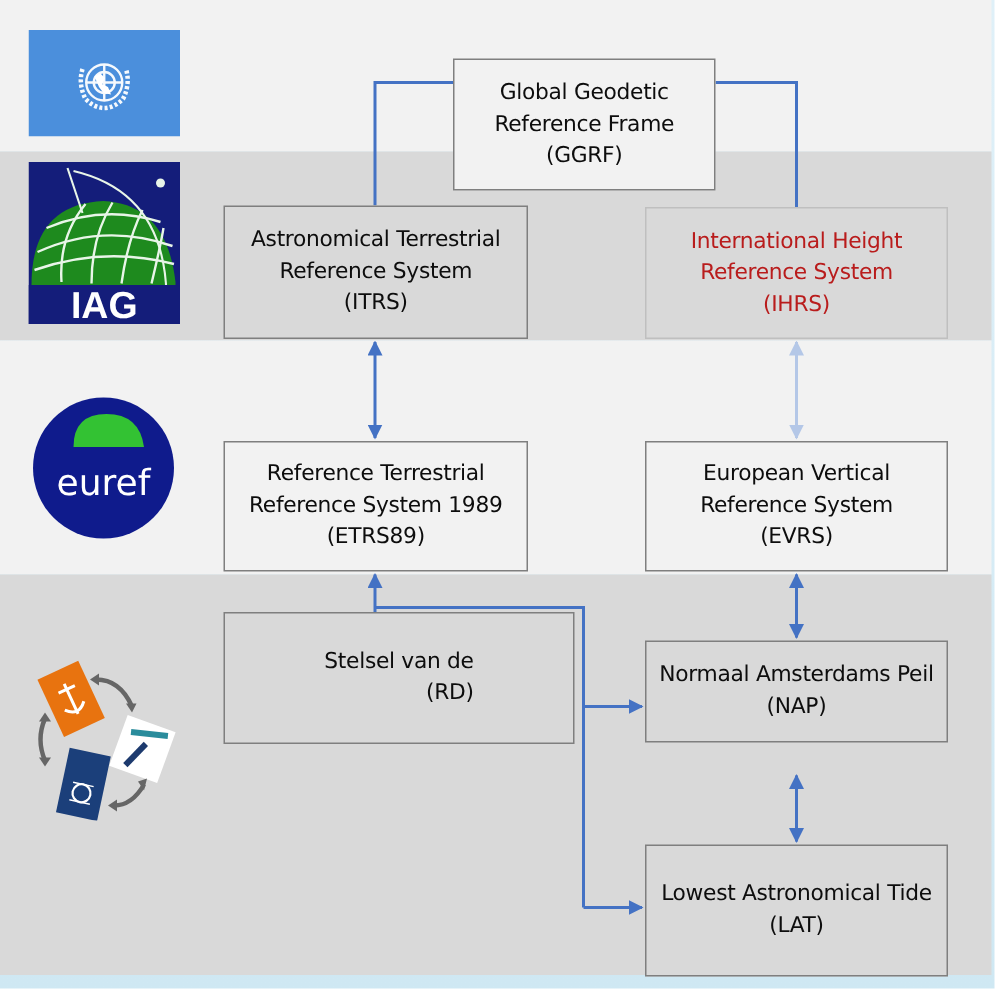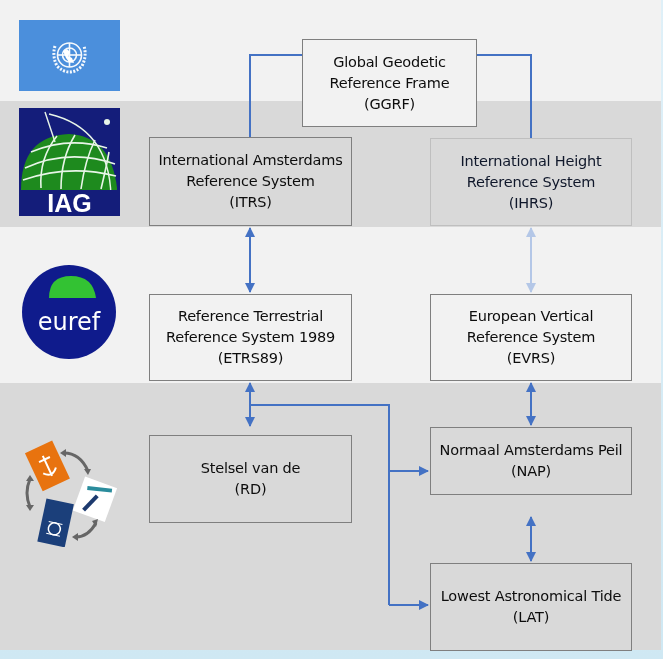--- a/index.html
+++ b/index.html
@@ -21,29 +21,29 @@
     position: absolute; box-sizing: border-box;
     border: 1.5px solid #7f7f7f;
     display: flex; align-items: center; justify-content: center;
     text-align: center; color: #0d0d0d;
     font-size: 14.5px; line-height: 21px;
     font-family: "DejaVu Sans", "Liberation Sans", sans-serif;
     letter-spacing: -0.2px;
   }
   .node.onlight { background: #f2f2f2; }
   .node.ondark { background: #d9d9d9; }
-  .node.faded { border-color: #bfbfbf; color: #0f172a; }
+  .node.faded { border-color: #bfbfbf; color: #b91c1c; }
   .node .lines { display: flex; flex-direction: column; }
 
   #node-ggrf  { left: 302px; top: 11px;  width: 175px; height: 88px; margin-top: 28px; }
   #node-itrs  { left: 149px; top: 137px; width: 203px; height: 89px; }
   #node-ihrs  { left: 430px; top: 138px; width: 202px; height: 88px; }
   #node-etrs  { left: 149px; top: 294px; width: 203px; height: 87px; }
   #node-evrs  { left: 430px; top: 294px; width: 202px; height: 87px; }
-  #node-rd    { left: 149px; top: 435px; width: 203px; height: 88px; }
+  #node-rd    { left: 149px; top: 408px; width: 234px; height: 88px; text-align: right; }
   #node-nap   { left: 430px; top: 427px; width: 202px; height: 68px; }
   #node-lat   { left: 430px; top: 563px; width: 202px; height: 88px; }
 
   svg#connectors { position: absolute; left: 0; top: 0; width: 663px; height: 659px; pointer-events: none; }
 
   .logo { position: absolute; }
   #logo-un  { left: 19px; top: 20px; width: 101px; height: 71px; }
   #logo-iag { left: 19px; top: 108px; width: 101px; height: 108px; }
   #logo-euref { left: 21px; top: 264px; width: 96px; height: 96px; }
   #logo-nl { left: 22px; top: 437px; width: 98px; height: 110px; }
@@ -148,21 +148,21 @@
   <div class="node onlight" id="node-ggrf">
     <div class="lines">
       <span>Global Geodetic</span>
       <span>Reference Frame</span>
       <span>(GGRF)</span>
     </div>
   </div>
 
   <div class="node ondark" id="node-itrs">
     <div class="lines">
-      <span>International Amsterdams</span>
+      <span>Astronomical Terrestrial</span>
       <span>Reference System</span>
       <span>(ITRS)</span>
     </div>
   </div>
 
   <div class="node ondark faded" id="node-ihrs">
     <div class="lines">
       <span>International Height</span>
       <span>Reference System</span>
       <span>(IHRS)</span>

